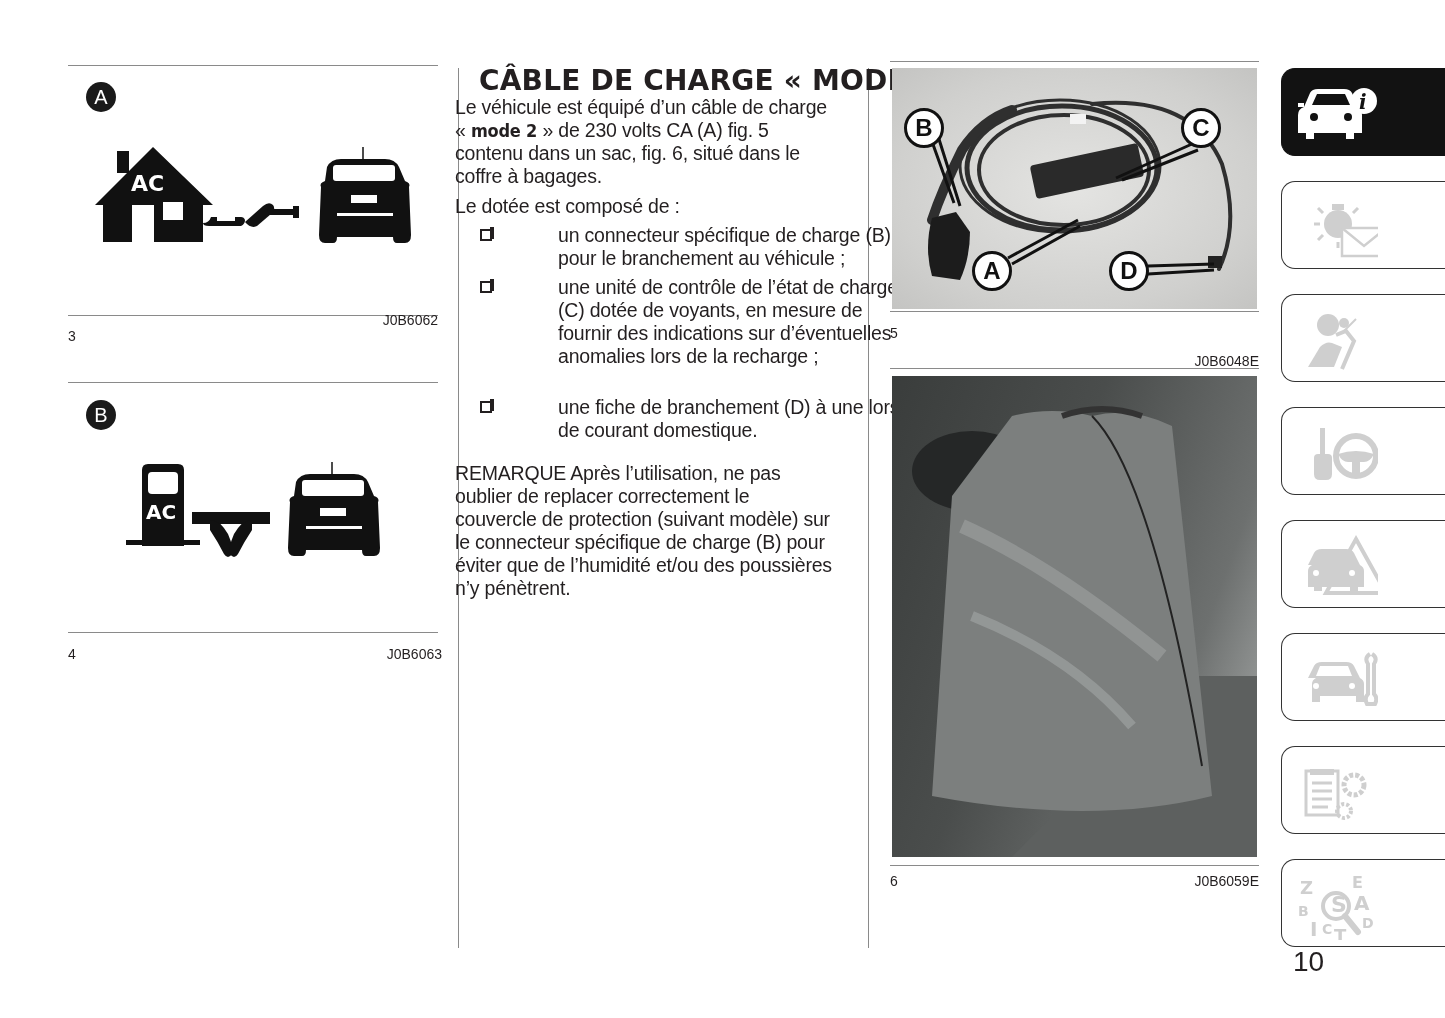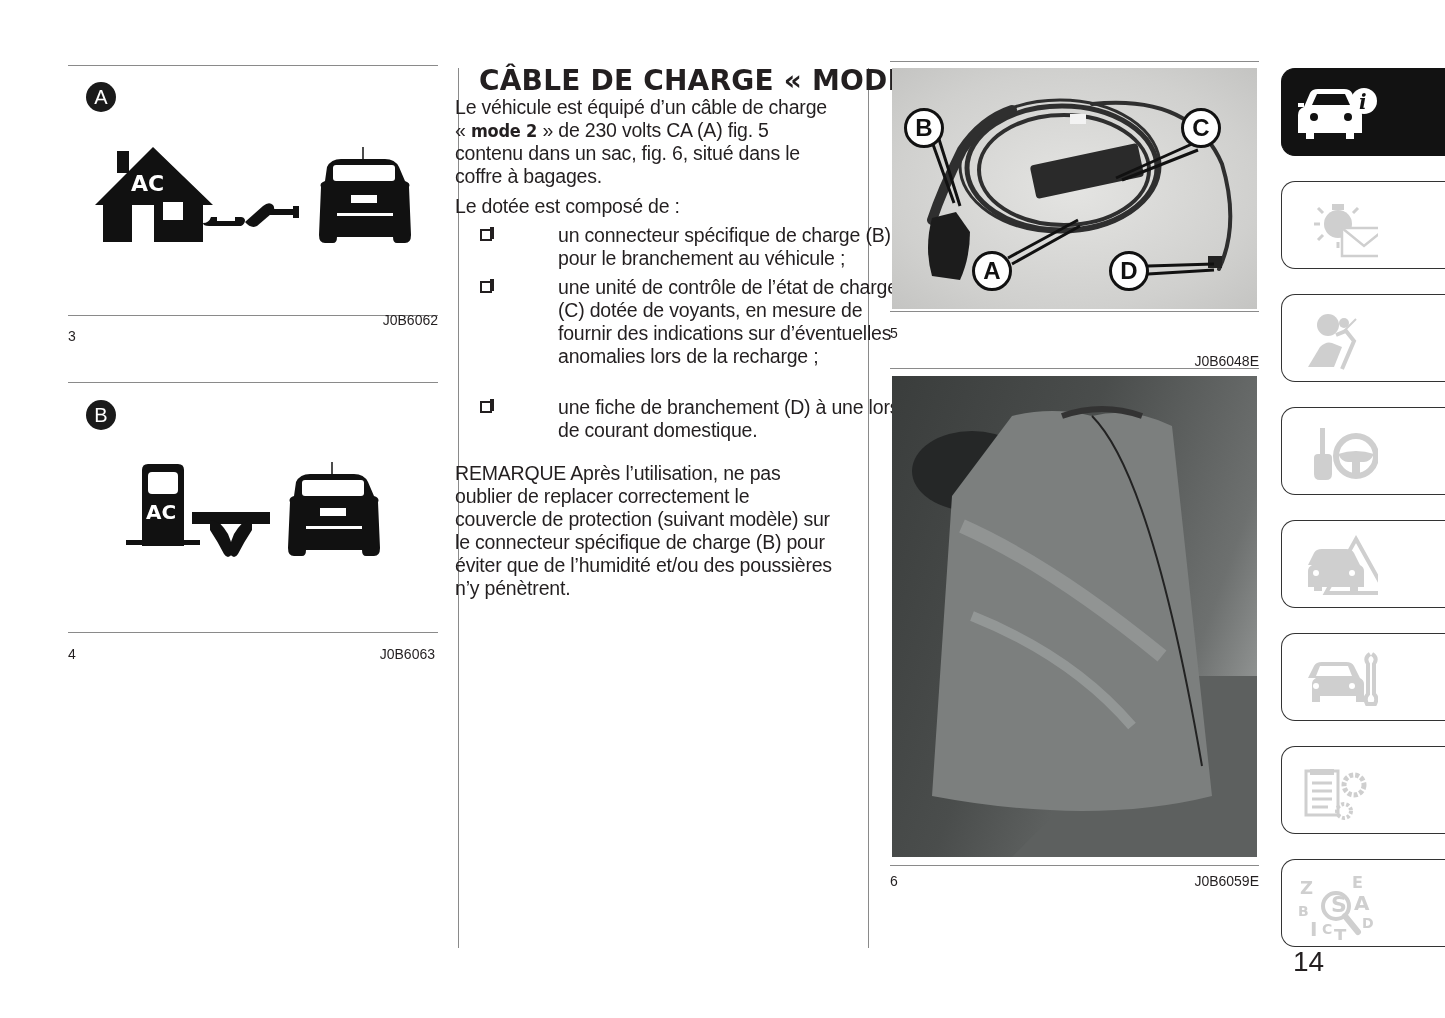--- a/index.html
+++ b/index.html
@@ -79,21 +79,21 @@
     <line x1="206" y1="2" x2="206" y2="14" stroke="#111" stroke-width="1.5"></line>
     <path d="M170,22 q4,-8 14,-8 h44 q10,0 14,8 l6,14 q6,2 4,6 l2,46 q0,8 -6,8 h-8 q-4,0 -4,-6 h-56 q0,6 -4,6 h-8 q-6,0 -6,-8 l2,-46 q-2,-4 4,-6z"></path>
     <rect x="176" y="20" width="62" height="16" fill="#fff" rx="3"></rect>
     <rect x="194" y="48" width="26" height="8" fill="#fff"></rect>
     <rect x="180" y="66" width="56" height="3" fill="#fff"></rect>
   </g>
 </svg>
 
 <div class="hr" style="left:68px; top:632px; width:370px;"></div>
 <div class="fig-num" style="left:68px; top:646px;">4</div>
-<div class="fig-code" style="left:297px; width:138px; top:646px;">J0B6063</div>
+<div class="fig-code" style="left:304px; width:138px; top:646px;">J0B6063</div>
 
 <div class="vr" style="left:458px; top:68px; height:880px;"></div>
 <div class="vr" style="left:868px; top:68px; height:880px;"></div>
 
 <div class="heading">CÂBLE DE CHARGE « MODE 2 »</div>
 
 <div class="body-text" style="top:96px;">
   <p><span>Le véhicule est équipé d’un câble de charge « </span><b style="font-family:'DejaVu Sans Condensed','DejaVu Sans',sans-serif; font-size:18px;">mode 2</b><span> » de 230 volts CA (A) fig. 5 contenu dans un sac, fig. 6, situé dans le coffre à bagages.</span></p>
 </div>
 
@@ -247,13 +247,13 @@
       <text x="24" y="64" font-size="14">C</text>
       <text x="36" y="72" font-size="18">T</text>
       <text x="64" y="58" font-size="14">D</text>
       <text x="33" y="42" font-size="22">S</text>
     </g>
     <circle cx="38" cy="36" r="13" fill="none" stroke="#cfcfcf" stroke-width="4"></circle>
     <line x1="47" y1="46" x2="60" y2="62" stroke="#cfcfcf" stroke-width="6" stroke-linecap="round"></line>
   </svg>
 </div>
 
-<div class="page-num">14</div>
+<div class="page-num">10</div>
 
 </body></html>

